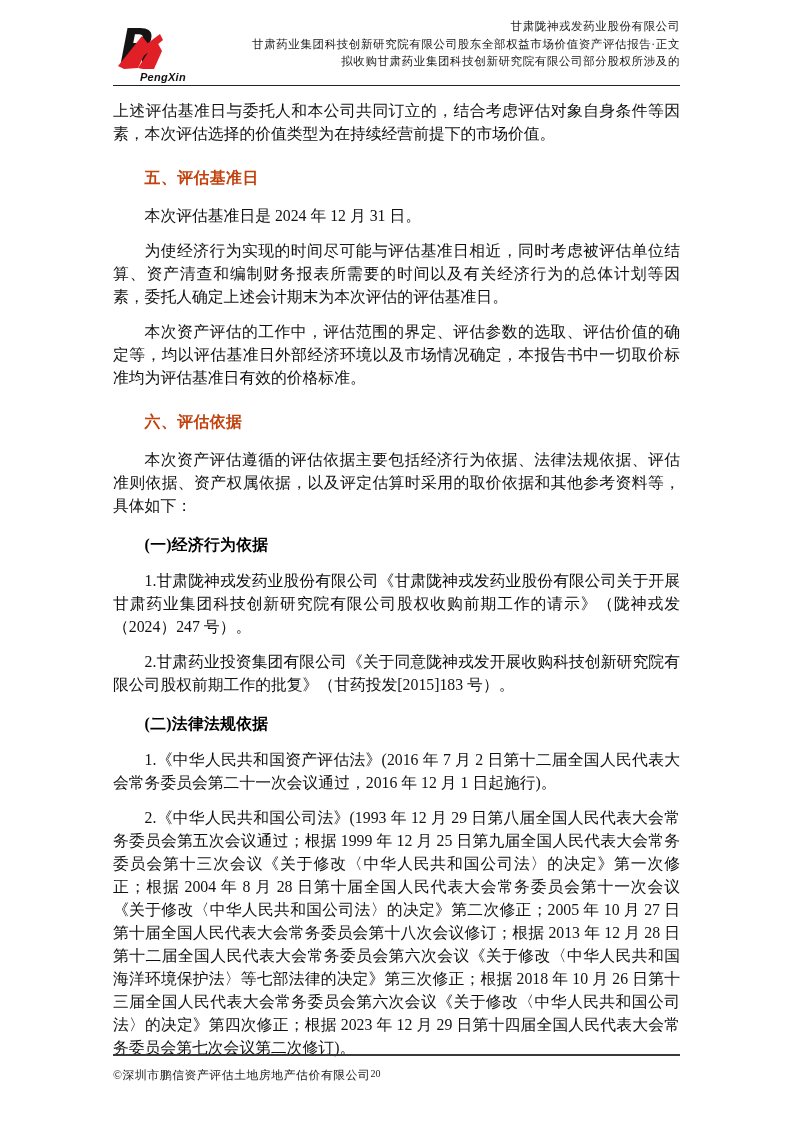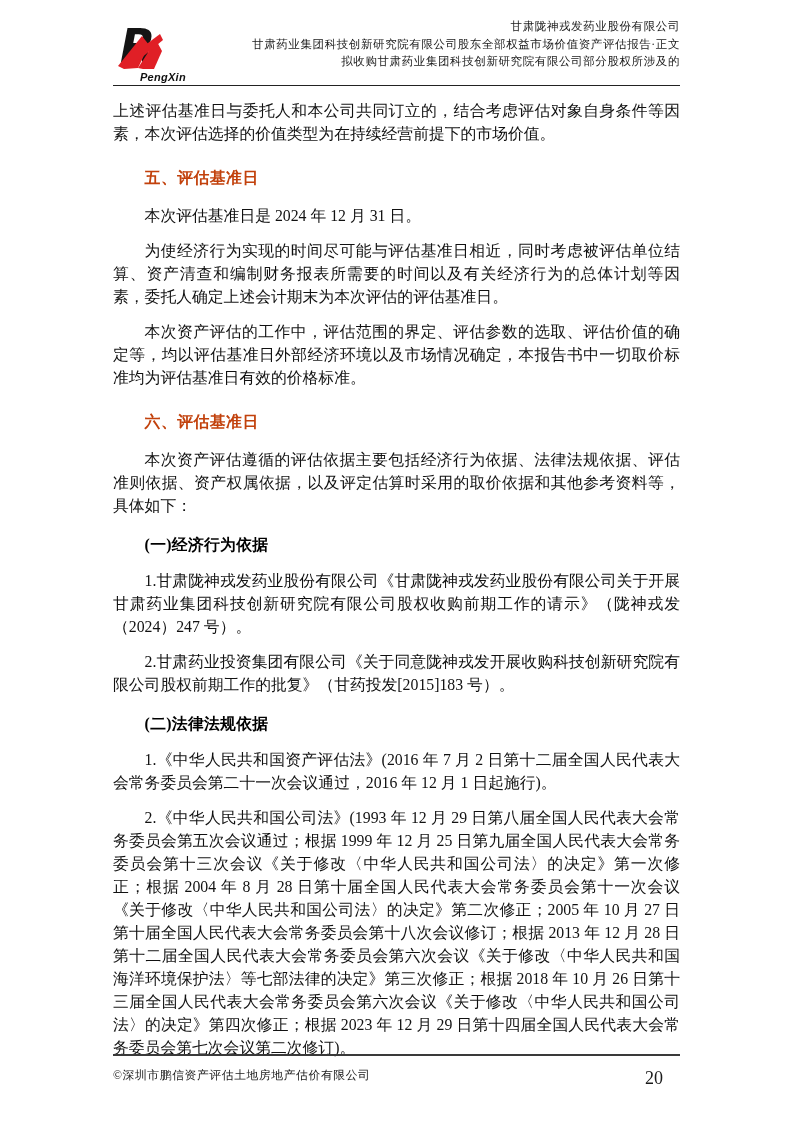--- a/index.html
+++ b/index.html
@@ -95,27 +95,26 @@
     right: 113px;
     top: 1054px;
     border-top: 2.2px solid #3a3a3a;
   }
   .footer-row {
     position: absolute;
     left: 113px;
     top: 1068px;
     width: 550px;
     display: flex;
-    justify-content: space-between;
     align-items: flex-start;
     font-size: 11.8px;
     letter-spacing: 0.6px;
     color: #1a1a1a;
   }
-  .footer-page-num { font-size: 18px; letter-spacing: 0; }
+  .footer-page-num { font-size: 10px; letter-spacing: 0; }
 </style>
 </head>
 <body>
 
 <div class="page">
 
   <div class="header">
 
     <div class="logo">
       <svg width="52" height="46" viewBox="0 0 52 46" aria-hidden="true">
@@ -137,21 +136,21 @@
   </div>
 
   <div class="header-rule"></div>
 
   <div class="doc-body">
     <p class="no-indent">上述评估基准日与委托人和本公司共同订立的，结合考虑评估对象自身条件等因素，本次评估选择的价值类型为在持续经营前提下的市场价值。</p>
     <div class="sec-heading">五、评估基准日</div>
     <p>本次评估基准日是 2024 年 12 月 31 日。</p>
     <p>为使经济行为实现的时间尽可能与评估基准日相近，同时考虑被评估单位结算、资产清查和编制财务报表所需要的时间以及有关经济行为的总体计划等因素，委托人确定上述会计期末为本次评估的评估基准日。</p>
     <p>本次资产评估的工作中，评估范围的界定、评估参数的选取、评估价值的确定等，均以评估基准日外部经济环境以及市场情况确定，本报告书中一切取价标准均为评估基准日有效的价格标准。</p>
-    <div class="sec-heading">六、评估基准日</div>
+    <div class="sec-heading">六、评估依据</div>
     <p>本次资产评估遵循的评估依据主要包括经济行为依据、法律法规依据、评估准则依据、资产权属依据，以及评定估算时采用的取价依据和其他参考资料等，具体如下：</p>
     <div class="sub-heading">(一)经济行为依据</div>
     <p>1.甘肃陇神戎发药业股份有限公司《甘肃陇神戎发药业股份有限公司关于开展甘肃药业集团科技创新研究院有限公司股权收购前期工作的请示》（陇神戎发（2024）247 号）。</p>
     <p>2.甘肃药业投资集团有限公司《关于同意陇神戎发开展收购科技创新研究院有限公司股权前期工作的批复》（甘药投发[2015]183 号）。</p>
     <div class="sub-heading">(二)法律法规依据</div>
     <p>1.《中华人民共和国资产评估法》(2016 年 7 月 2 日第十二届全国人民代表大会常务委员会第二十一次会议通过，2016 年 12 月 1 日起施行)。</p>
     <p>2.《中华人民共和国公司法》(1993 年 12 月 29 日第八届全国人民代表大会常务委员会第五次会议通过；根据 1999 年 12 月 25 日第九届全国人民代表大会常务委员会第十三次会议《关于修改〈中华人民共和国公司法〉的决定》第一次修正；根据 2004 年 8 月 28 日第十届全国人民代表大会常务委员会第十一次会议《关于修改〈中华人民共和国公司法〉的决定》第二次修正；2005 年 10 月 27 日第十届全国人民代表大会常务委员会第十八次会议修订；根据 2013 年 12 月 28 日第十二届全国人民代表大会常务委员会第六次会议《关于修改〈中华人民共和国海洋环境保护法〉等七部法律的决定》第三次修正；根据 2018 年 10 月 26 日第十三届全国人民代表大会常务委员会第六次会议《关于修改〈中华人民共和国公司法〉的决定》第四次修正；根据 2023 年 12 月 29 日第十四届全国人民代表大会常务委员会第七次会议第二次修订)。</p>
   </div>
 
   <div class="footer-rule"></div>

